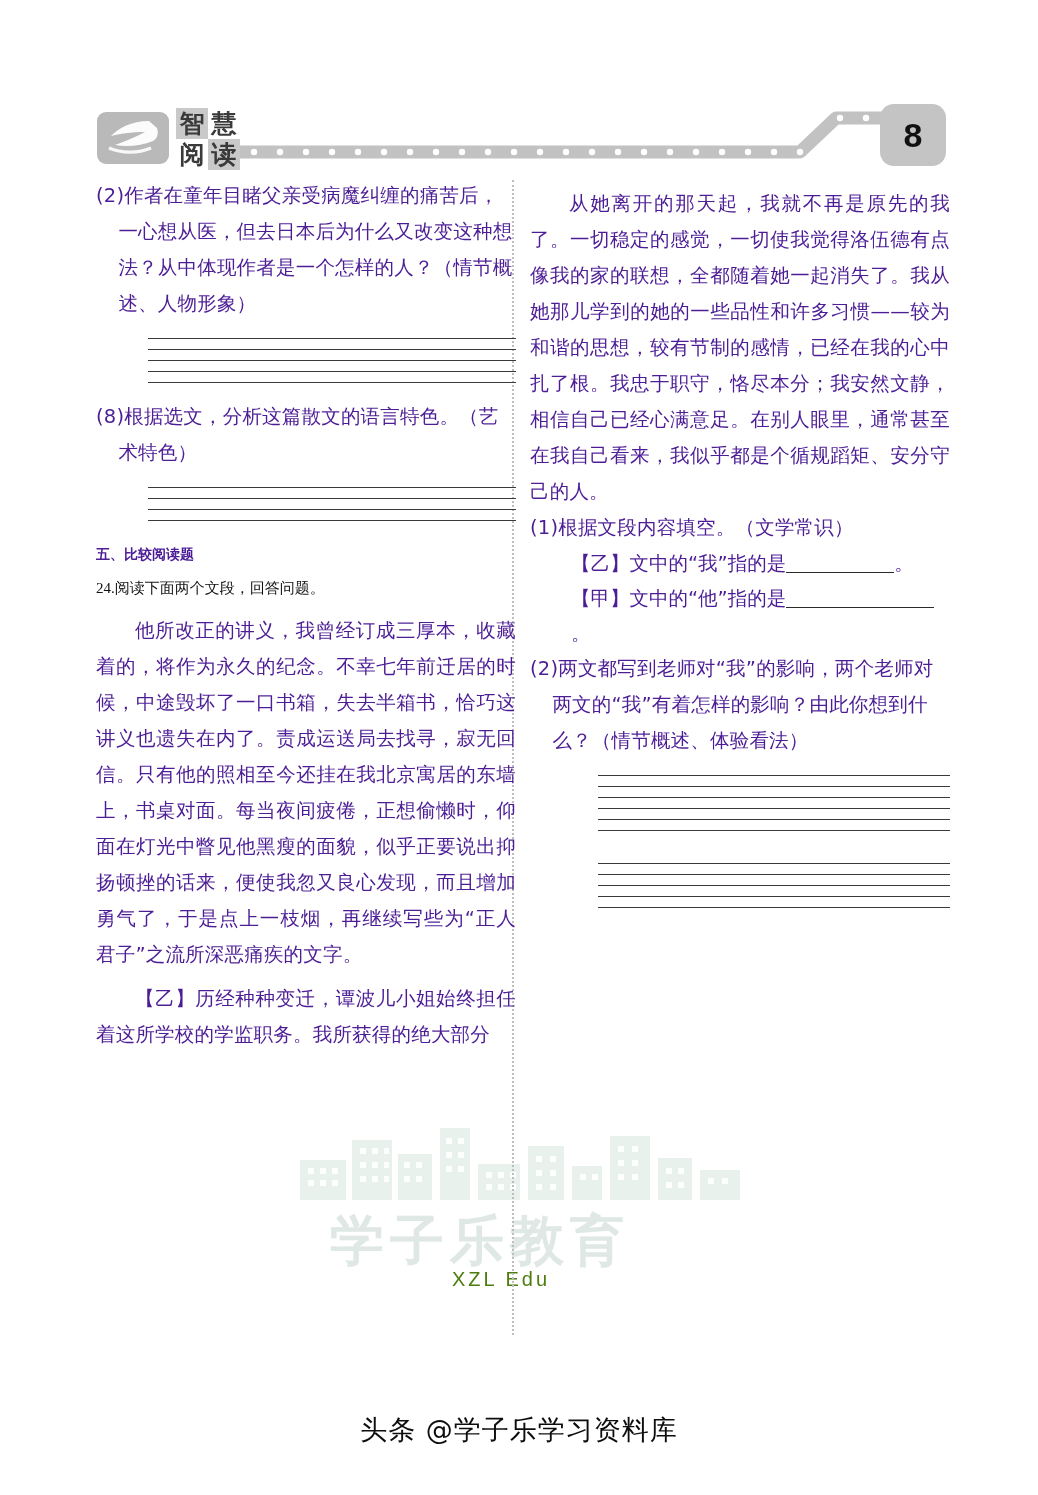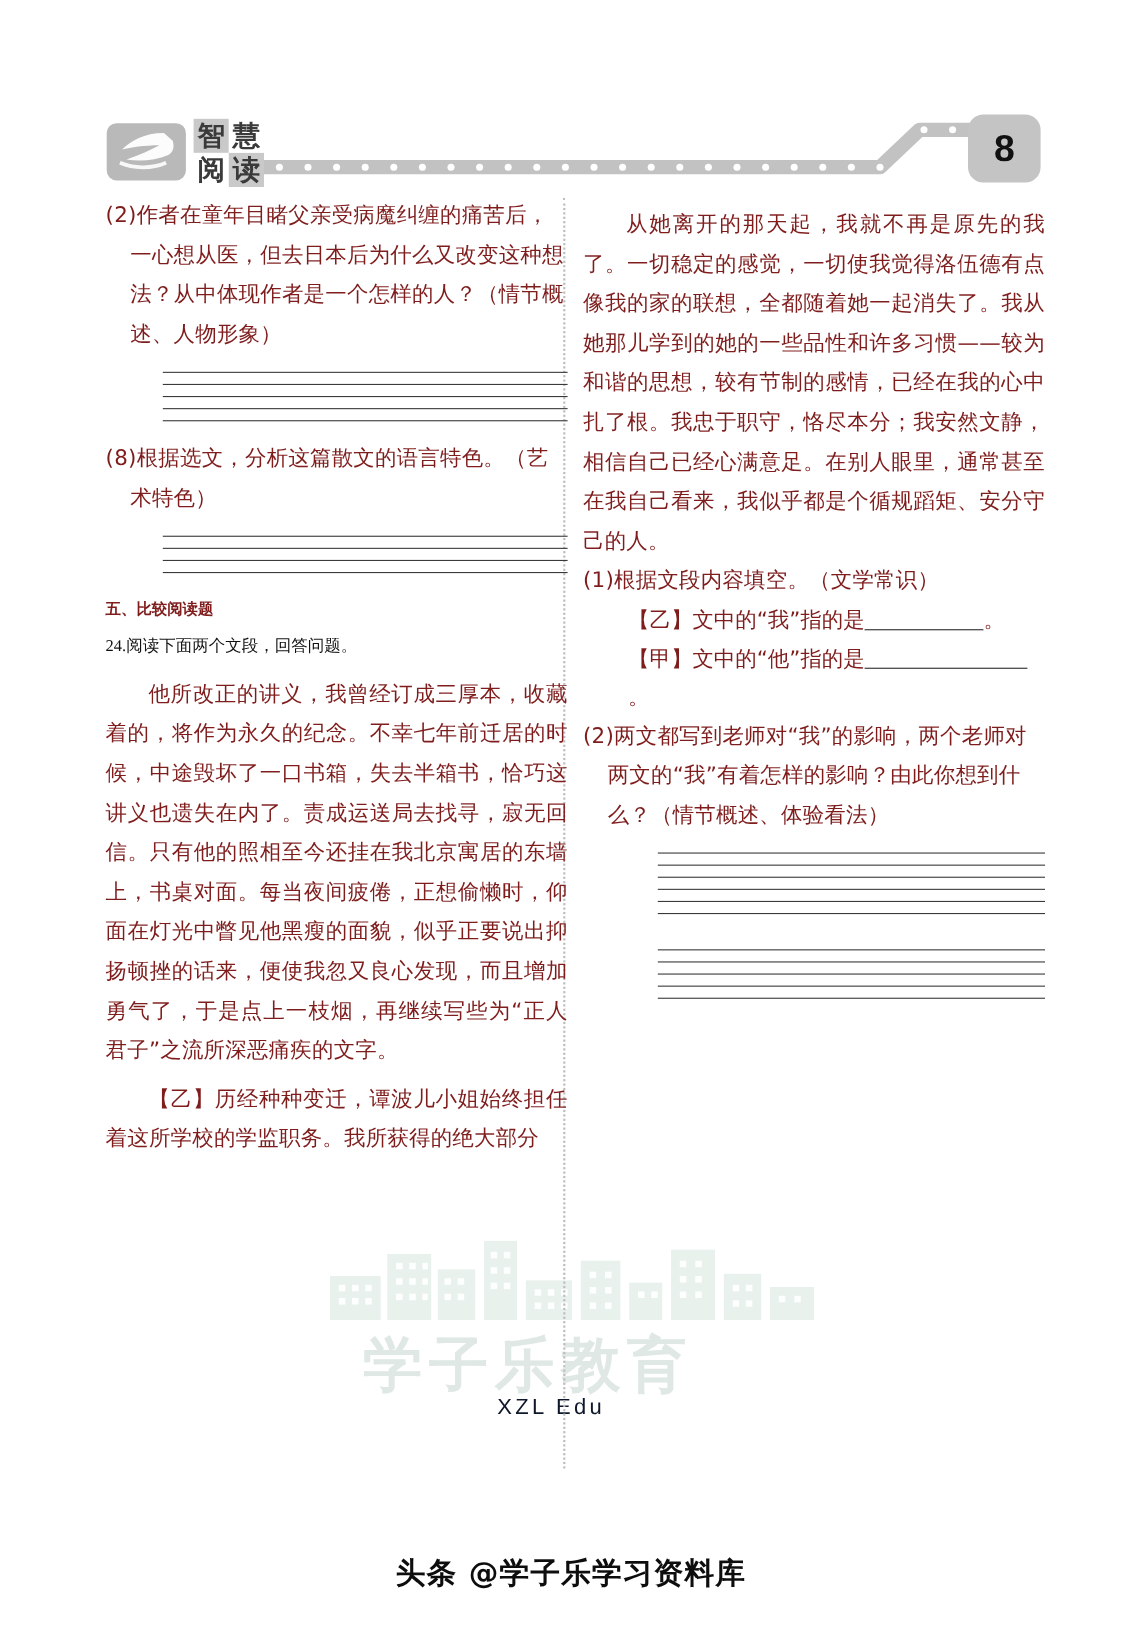--- a/index.html
+++ b/index.html
@@ -44,21 +44,21 @@
     letter-spacing: 6px;
     color: #dfe8e4;
   }
   .wm-sub {
     position: absolute;
     left: 452px;
     top: 1268px;
     font-family: "Liberation Sans", sans-serif;
     font-size: 20px;
     letter-spacing: 3px;
-    color: #0f172a;
+    color: #4d7c0f;
   }
 
   
   .header {
     position: absolute;
     left: 0; right: 0; top: 104px;
     height: 74px;
     z-index: 3;
   }
   .logo-mark {
@@ -130,21 +130,21 @@
     top: 180px;
     width: 0;
     height: 1155px;
     border-left: 2px dotted #bdbdbd;
     z-index: 1;
   }
 
   
   .q, .para, .heading, .subq {
     font-family: "DejaVu Sans", "Liberation Sans", sans-serif;
-    color: #7f1d1d;
+    color: #4c1d95;
   }
   .q {
     font-size: 19.5px;
     line-height: 36px;
     text-indent: -1.15em;
     padding-left: 1.15em;
     letter-spacing: 0.2px;
   }
   .para {
     font-size: 19.5px;
@@ -192,21 +192,21 @@
   .footer {
     position: absolute;
     left: 0; right: 0;
     top: 1412px;
     text-align: center;
     z-index: 3;
   }
   .footer span {
     font-family: "DejaVu Sans", "Liberation Sans", sans-serif;
     font-size: 27px;
-    font-weight: 700;
+    font-weight: 400;
     color: #0d0d0d;
     letter-spacing: 1px;
   }
 </style>
 </head>
 <body>
 
 <div id="page">
 
   <div class="wm-layer">

